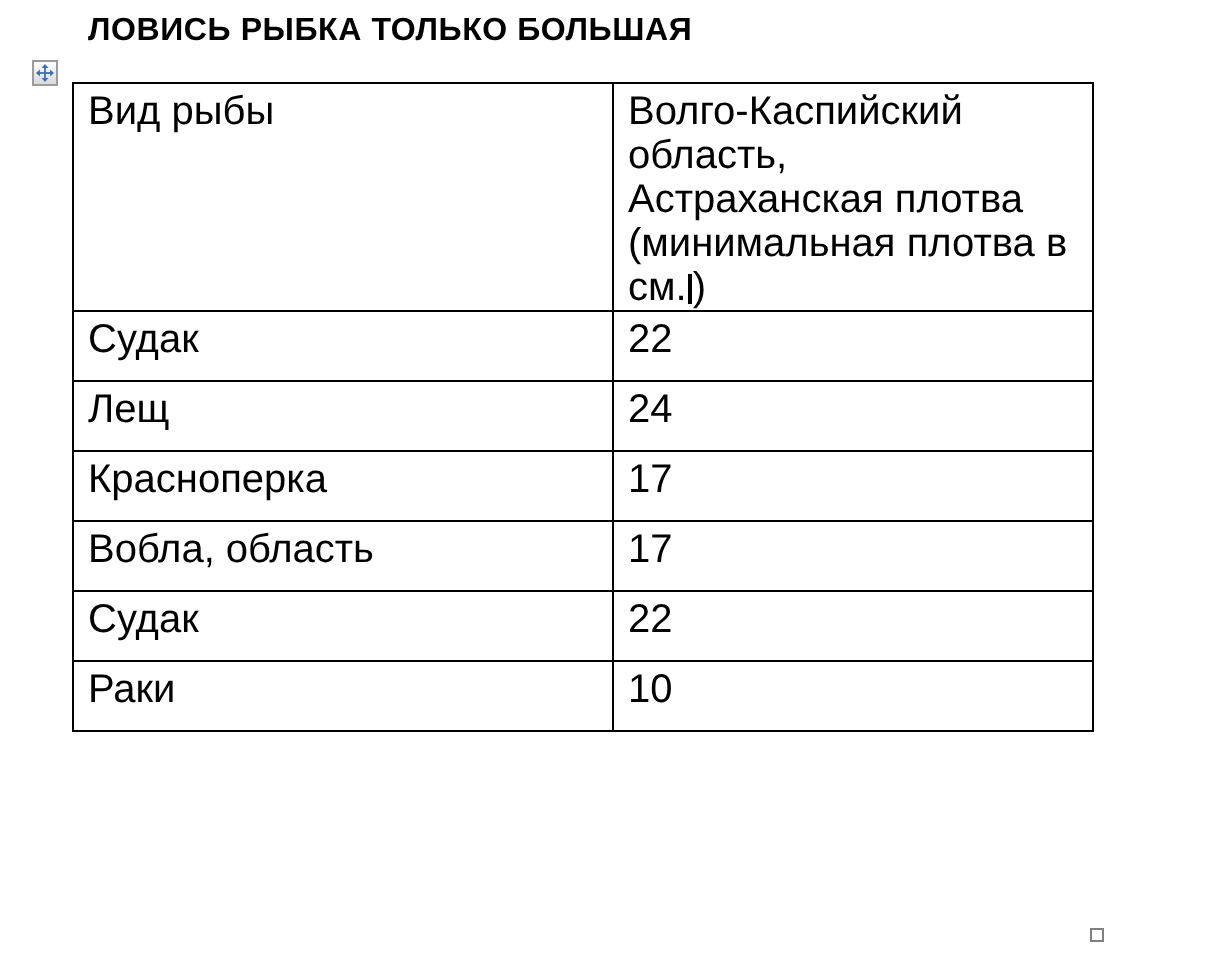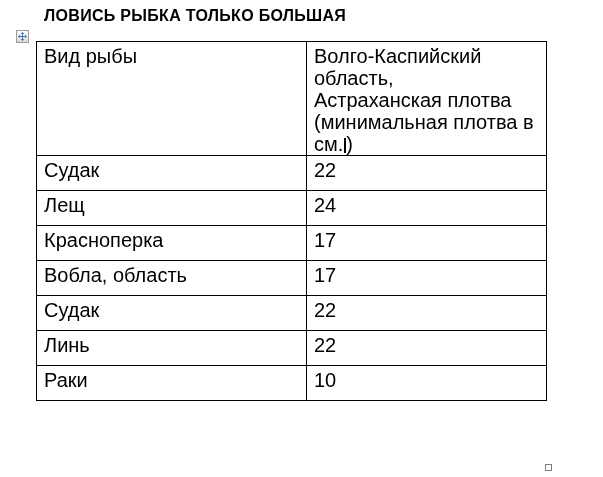--- a/index.html
+++ b/index.html
@@ -115,23 +115,19 @@
   </tr>
       <tr class="data-row">
     <td class="col-name">Вобла, область</td>
     <td class="col-value">17</td>
   </tr>
       <tr class="data-row">
     <td class="col-name">Судак</td>
     <td class="col-value">22</td>
   </tr>
       <tr class="data-row">
-    <td class="col-name">Линь</td>
-    <td class="col-value">22</td>
-  </tr>
-      <tr class="data-row">
     <td class="col-name">Раки</td>
     <td class="col-value">10</td>
   </tr>
     </tbody>
 </table>
 
 <div class="resize-handle"></div>
 
 </body></html>

